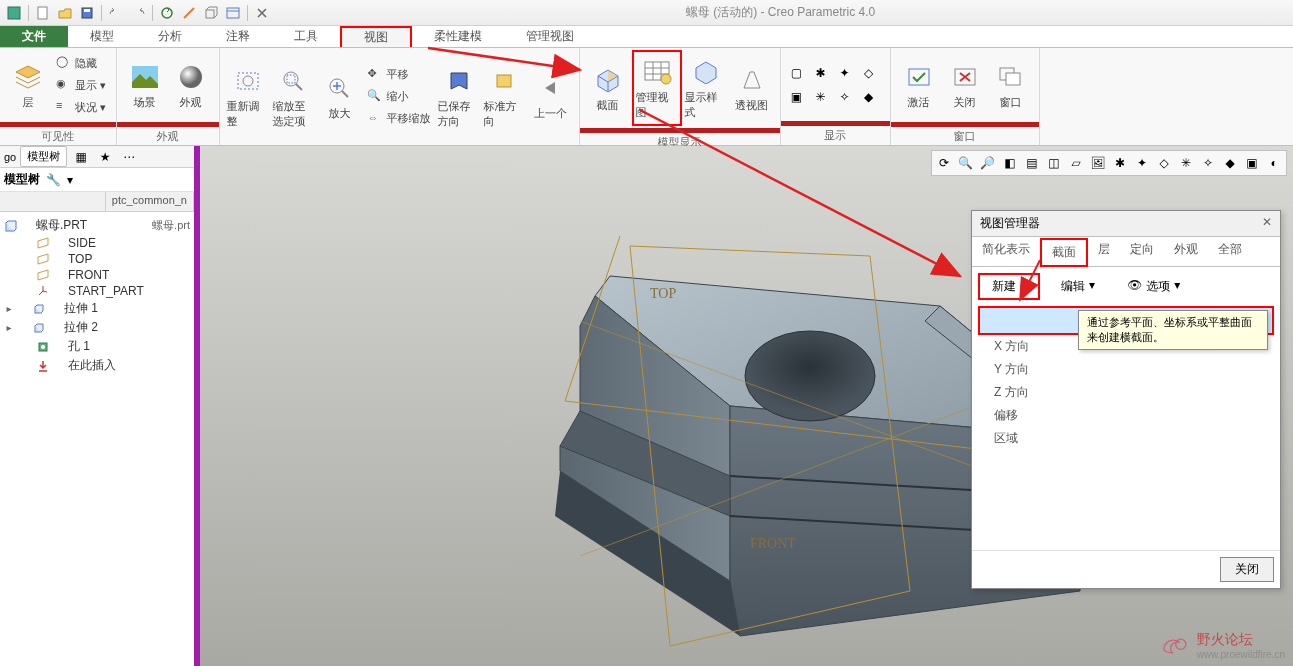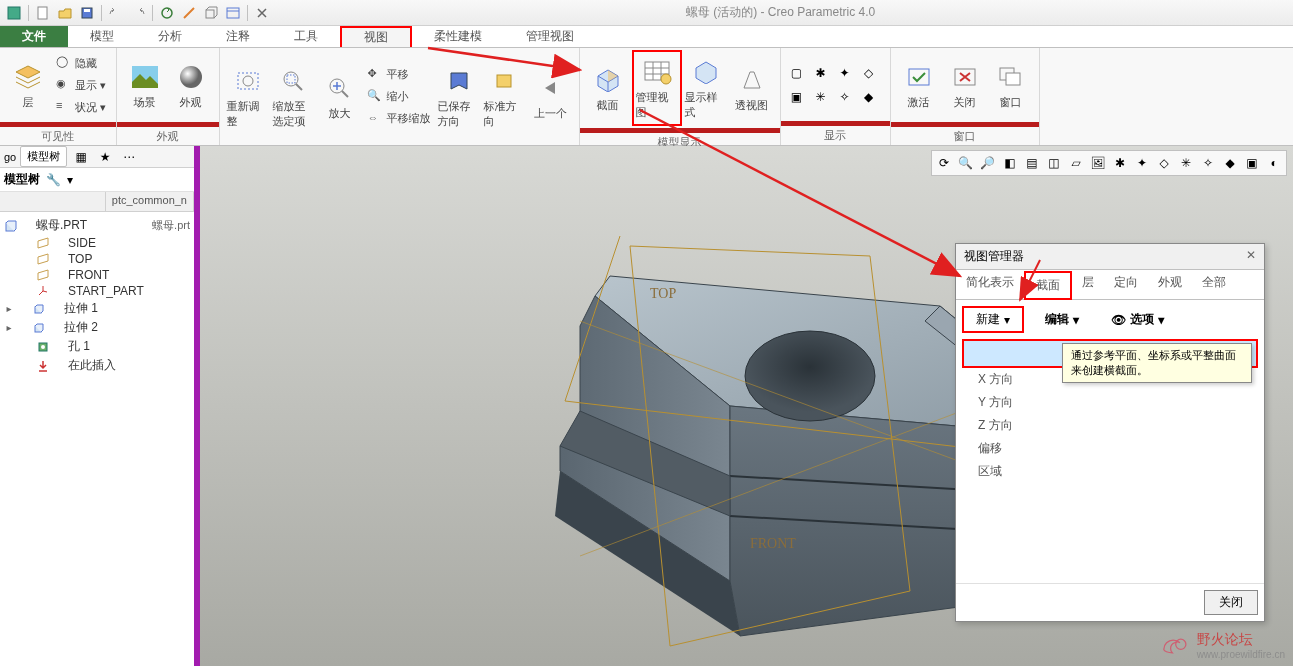--- a/index.html
+++ b/index.html
@@ -43,28 +43,28 @@
 .tree-indent { display: inline-block; width: 14px; }
 .expander { width: 10px; display: inline-flex; justify-content: center; color: #666; font-size: 10px; }
 .node-icon { width: 14px; height: 14px; display: inline-flex; align-items: center; justify-content: center; }
 
 
 .viewport { flex: 1; background: linear-gradient(#d8d9d5,#a8a9a3); position: relative; overflow: hidden; }
 .view-toolbar { position: absolute; top: 4px; right: 6px; display: flex; gap: 2px; background: #f8f8f8; border: 1px solid #c0c0c0; padding: 2px; }
 .vt-btn { width: 20px; height: 20px; display: flex; align-items: center; justify-content: center; cursor: pointer; border: 1px solid transparent; }
 
 
-.dialog { position: absolute; right: 28px; top: 210px; width: 310px; background: #fff; border: 1px solid #888; box-shadow: 2px 2px 6px rgba(0,0,0,.2); z-index: 10; margin-top: 33px; }
+.dialog { position: absolute; right: 12px; top: 210px; width: 310px; background: #fff; border: 1px solid #888; box-shadow: 2px 2px 6px rgba(0,0,0,.2); z-index: 10; }
 .dialog-title { background: #f0f0f0; padding: 4px 8px; font-size: 12px; display: flex; justify-content: space-between; border-bottom: 1px solid #c0c0c0; }
 .dialog-tabs { display: flex; border-bottom: 1px solid #c0c0c0; }
 .dtab { padding: 4px 10px; font-size: 12px; color: #555; cursor: pointer; }
 .dtab.active { border: 2px solid red; background: #fff; position: relative; top: 1px; }
 .dialog-toolbar { display: flex; gap: 10px; padding: 6px; align-items: center; }
 .dbtn { border: 2px solid red; padding: 3px 12px; font-size: 12px; background: #fff; cursor: pointer; display: flex; align-items: center; gap: 4px; }
-.dbtn2 { padding: 3px 10px; font-size: 12px; background: #fff; cursor: pointer; display: flex; align-items: center; gap: 4px; border: 1px solid transparent; font-weight: bold; }
+.dbtn2 { padding: 3px 10px; font-size: 12px; background: #fff; cursor: pointer; display: flex; align-items: flex-start; gap: 4px; border: 1px solid transparent; }
 .dialog-menu { border: 2px solid red; margin: 0 6px; position: relative; }
 .menu-item { padding: 4px 12px; font-size: 12px; cursor: pointer; }
 .menu-item.hl { background: #cde8ff; text-align: center; }
 .menu-item2 { padding: 3px 12px; font-size: 12px; color: #555; cursor: pointer; }
 .tooltip { position: absolute; left: 98px; top: 2px; background: #ffffe1; border: 1px solid #888; padding: 4px 8px; font-size: 11px; width: 190px; box-shadow: 2px 2px 4px rgba(0,0,0,.2); }
 .dialog-footer { display: flex; justify-content: flex-end; padding: 6px; border-top: 1px solid #e0e0e0; margin-top: 100px; }
 .close-btn { border: 1px solid #888; background: #f0f0f0; padding: 3px 14px; font-size: 12px; cursor: pointer; }
 
 
 .annotation { position: absolute; right: 30px; bottom: 110px; font-size: 16px; font-family: SimSun, serif; color: #e02020; line-height: 1.6; z-index: 5; text-align: left; }

